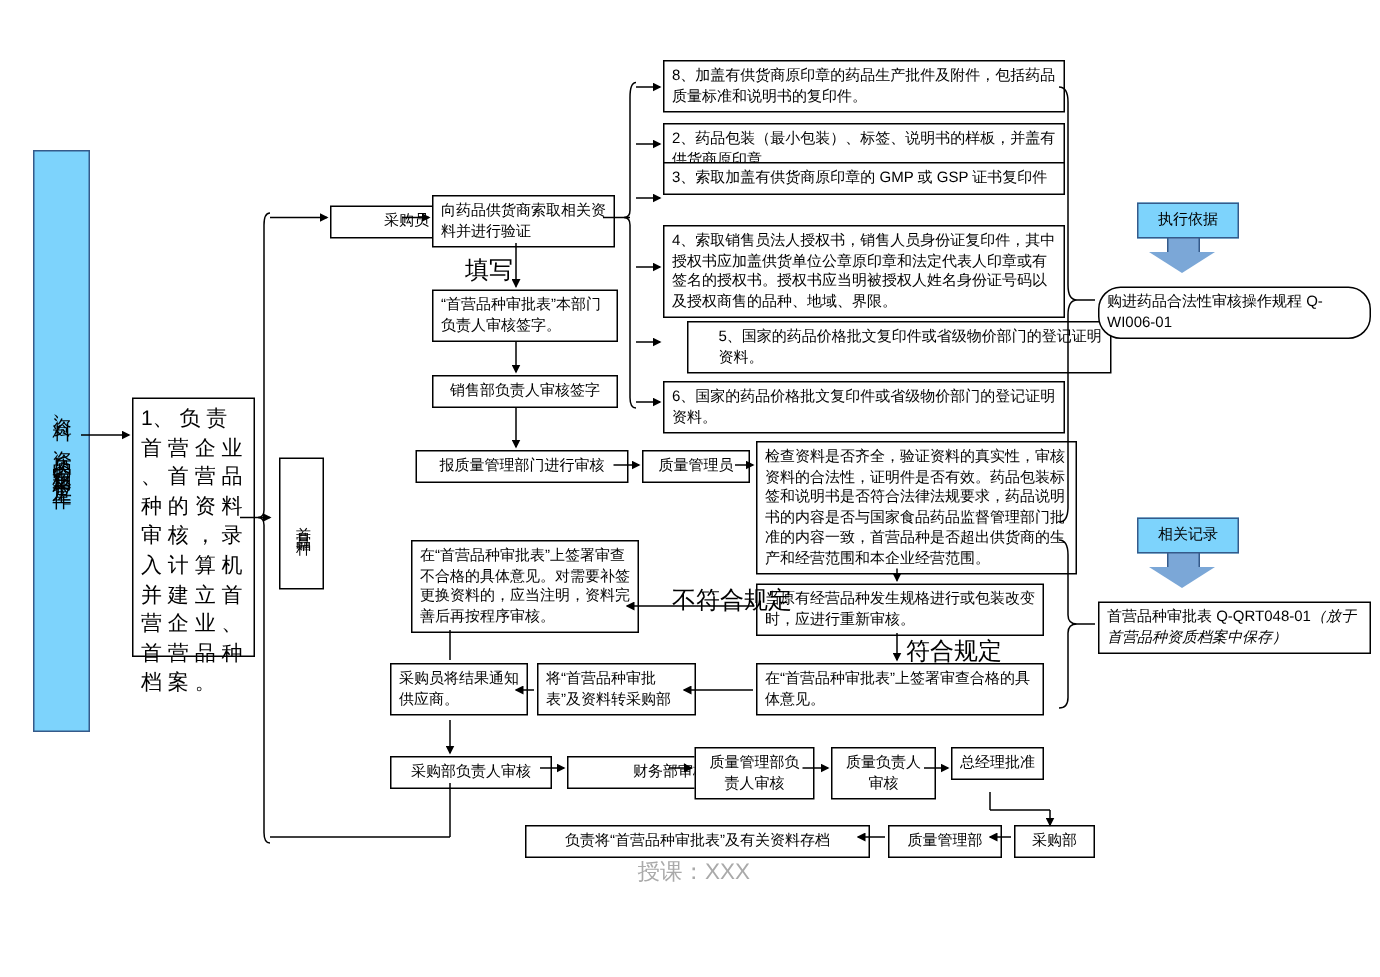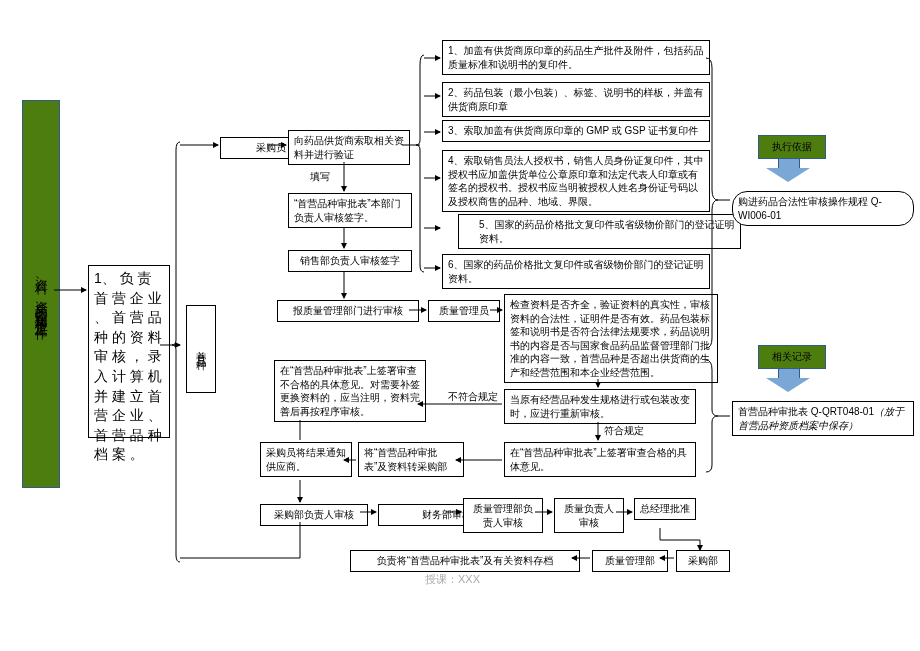--- a/index.html
+++ b/index.html
@@ -1,25 +1,25 @@
 <!DOCTYPE html>
 <html><head>
 <meta charset="utf-8">
 <style>
 body { margin:0; padding:10px; font-family:"SimSun","Microsoft YaHei",sans-serif; font-size:10px; background:#fff; color:#000; }
 .canvas { position:relative; width:900px; height:631px; }
 .box { position:absolute; border:1px solid #000; background:#fff; padding:3px 5px; line-height:1.35; }
 .vtext { writing-mode:vertical-rl; text-orientation:upright; display:flex; align-items:center; justify-content:center; letter-spacing:3px; }
-.bluefill { background:#4d7c0f; border:1px solid #355a8a; }
+.bluefill { background:#7dd3fc; border:1px solid #355a8a; }
 svg.lines { position:absolute; left:0; top:0; pointer-events:none; }
-.label { position:absolute; font-size:10px; background:transparent; }
+.label { position:absolute; font-size:16px; background:transparent; }
 .arrow-down-big { position:absolute; width:44px; height:24px; }
 .arrow-down-big::before { content:""; position:absolute; left:12px; top:0; width:20px; height:10px; background:#7ba7d7; border:1px solid #355a8a; border-bottom:none; }
 .arrow-down-big::after { content:""; position:absolute; left:0; top:10px; width:0; height:0; border-left:22px solid transparent; border-right:22px solid transparent; border-top:14px solid #7ba7d7; }
-.watermark { position:absolute; color:#aaa; font-size:11px; }
+.watermark { position:absolute; color:#aaa; font-size:15px; }
 </style>
 </head>
 <body>
 
 <div class="canvas">
 
 <div class="box bluefill vtext" style="left:12px; top:90px; width:26px; height:380px; font-size:13px; color:#000;">资料、资质的审核和检查工作</div>
 
 <div class="box" style="left:78px; top:255px; width:70px; height:165px; font-size:14px; line-height:1.4;">1、 负 责 首 营 企 业 、 首 营 品 种 的 资 料 审 核 ， 录 入 计 算 机 并 建 立 首 营 企 业 、 首 营 品 种 档 案 。</div>
 
@@ -32,23 +32,23 @@
 <div class="label" style="left:300px; top:160px;">填写</div>
 
 <div class="box" style="left:278px; top:183px; width:112px;">“首营品种审批表”本部门负责人审核签字。</div>
 
 <div class="box" style="left:278px; top:240px; width:112px; text-align:center;">销售部负责人审核签字</div>
 
 <div class="box" style="left:267px; top:290px; width:130px; text-align:center;">报质量管理部门进行审核</div>
 
 <div class="box" style="left:418px; top:290px; width:60px; text-align:center;">质量管理员</div>
 
-<div class="box" style="left:432px; top:30px; width:256px;">1、加盖有供货商原印章的药品生产批件及附件，包括药品质量标准和说明书的复印件。</div>
+<div class="box" style="left:432px; top:30px; width:256px;">8、加盖有供货商原印章的药品生产批件及附件，包括药品质量标准和说明书的复印件。</div>
 <div class="box" style="left:432px; top:72px; width:256px;">2、药品包装（最小包装）、标签、说明书的样板，并盖有供货商原印章</div>
-<div class="box" style="left:432px; top:110px; width:256px;">3、索取加盖有供货商原印章的 GMP 或 GSP 证书复印件</div>
+<div class="box" style="left:432px; top:98px; width:256px;">3、索取加盖有供货商原印章的 GMP 或 GSP 证书复印件</div>
 <div class="box" style="left:432px; top:140px; width:256px;">4、索取销售员法人授权书，销售人员身份证复印件，其中授权书应加盖供货单位公章原印章和法定代表人印章或有签名的授权书。授权书应当明被授权人姓名身份证号码以及授权商售的品种、地域、界限。</div>
 <div class="box" style="left:448px; top:204px; width:256px;padding-left:20px;">5、国家的药品价格批文复印件或省级物价部门的登记证明资料。</div>
 <div class="box" style="left:432px; top:244px; width:256px;">6、国家的药品价格批文复印件或省级物价部门的登记证明资料。</div>
 
 <div class="box" style="left:494px; top:284px; width:202px;">检查资料是否齐全，验证资料的真实性，审核资料的合法性，证明件是否有效。药品包装标签和说明书是否符合法律法规要求，药品说明书的内容是否与国家食品药品监督管理部门批准的内容一致，首营品种是否超出供货商的生产和经营范围和本企业经营范围。</div>
 
 <div class="box" style="left:494px; top:379px; width:180px;">当原有经营品种发生规格进行或包装改变时，应进行重新审核。</div>
 
 <div class="label" style="left:594px; top:414px;">符合规定</div>
 <div class="label" style="left:438px; top:380px;">不符合规定</div>

